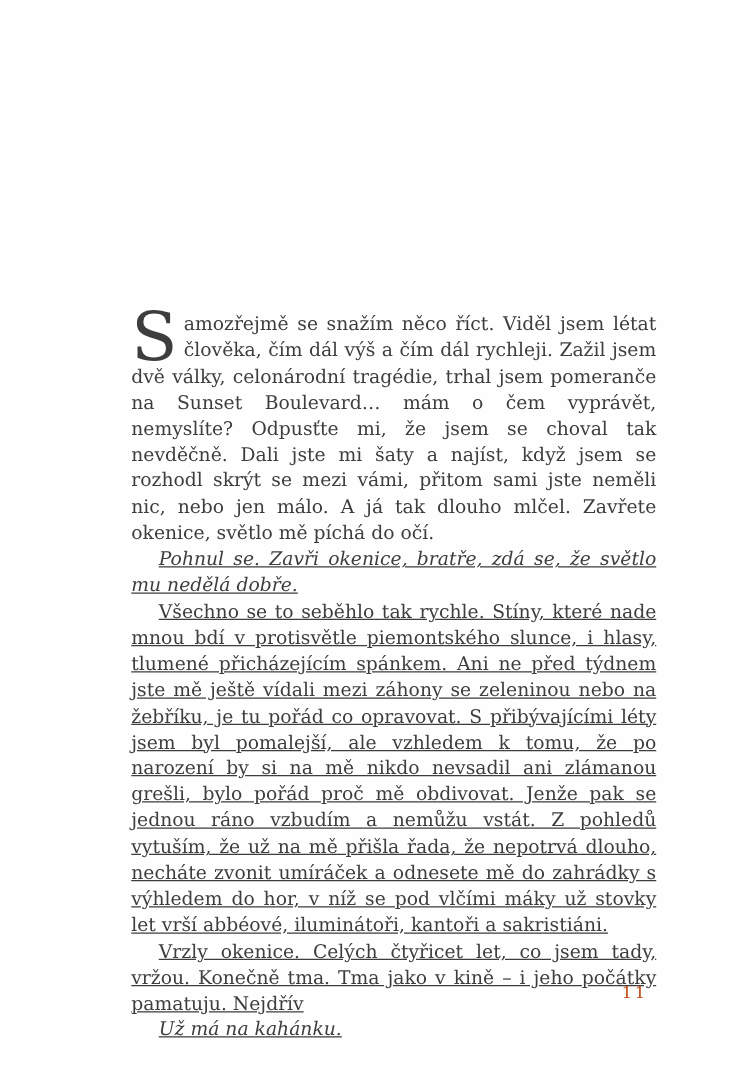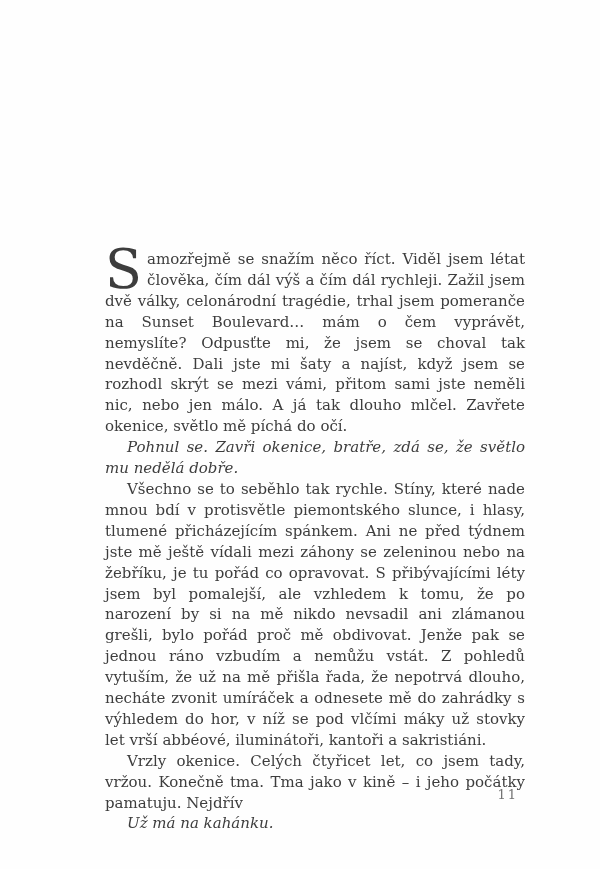--- a/index.html
+++ b/index.html
@@ -25,20 +25,21 @@
     line-height: 20.9px;
     text-align: justify;
     text-justify: inter-word;
   }
   .para {
     margin: 0;
     padding: 0;
   }
   .para.indent {
     text-indent: 22px;
+    text-decoration: underline;
   }
   .para.italic {
     font-style: italic;
   }
   .dropcap {
     float: left;
     font-size: 54px;
     line-height: 40px;
     height: 40px;
     padding-right: 5px;
@@ -46,21 +47,21 @@
     color: #3d3d3d;
   }
   .folio {
     position: absolute;
     left: 105px;
     top: 787px;
     width: 413px;
     text-align: right;
     font-size: 13px;
     letter-spacing: 2px;
-    color: #737373;
+    color: #c2410c;
   }
 </style>
 </head>
 <body>
 
 <div class="page">
   <div class="text-block">
     <p class="para"><span class="dropcap">S</span><span>amozřejmě se snažím něco říct. Viděl jsem létat člověka, čím dál výš a čím dál rychleji. Zažil jsem dvě války, celonárodní tragédie, trhal jsem pomeranče na Sunset Boulevard… mám o čem vyprávět, nemyslíte? Odpusťte mi, že jsem se choval tak nevděčně. Dali jste mi šaty a najíst, když jsem se rozhodl skrýt se mezi vámi, přitom sami jste neměli nic, nebo jen málo. A já tak dlouho mlčel. Zavřete okenice, světlo mě píchá do očí.</span></p>
     <p class="para italic indent">Pohnul se. Zavři okenice, bratře, zdá se, že světlo mu nedělá dobře.</p>
     <p class="para indent">Všechno se to seběhlo tak rychle. Stíny, které nade mnou bdí v protisvětle piemontského slunce, i hlasy, tlumené přicházejícím spánkem. Ani ne před týdnem jste mě ještě vídali mezi záhony se zeleninou nebo na žebříku, je tu pořád co opravovat. S přibývajícími léty jsem byl pomalejší, ale vzhledem k tomu, že po narození by si na mě nikdo nevsadil ani zlámanou grešli, bylo pořád proč mě obdivovat. Jenže pak se jednou ráno vzbudím a nemůžu vstát. Z pohledů vytuším, že už na mě přišla řada, že nepotrvá dlouho, necháte zvonit umíráček a odnesete mě do zahrádky s výhledem do hor, v níž se pod vlčími máky už stovky let vrší abbéové, iluminátoři, kantoři a sakristiáni.</p>

